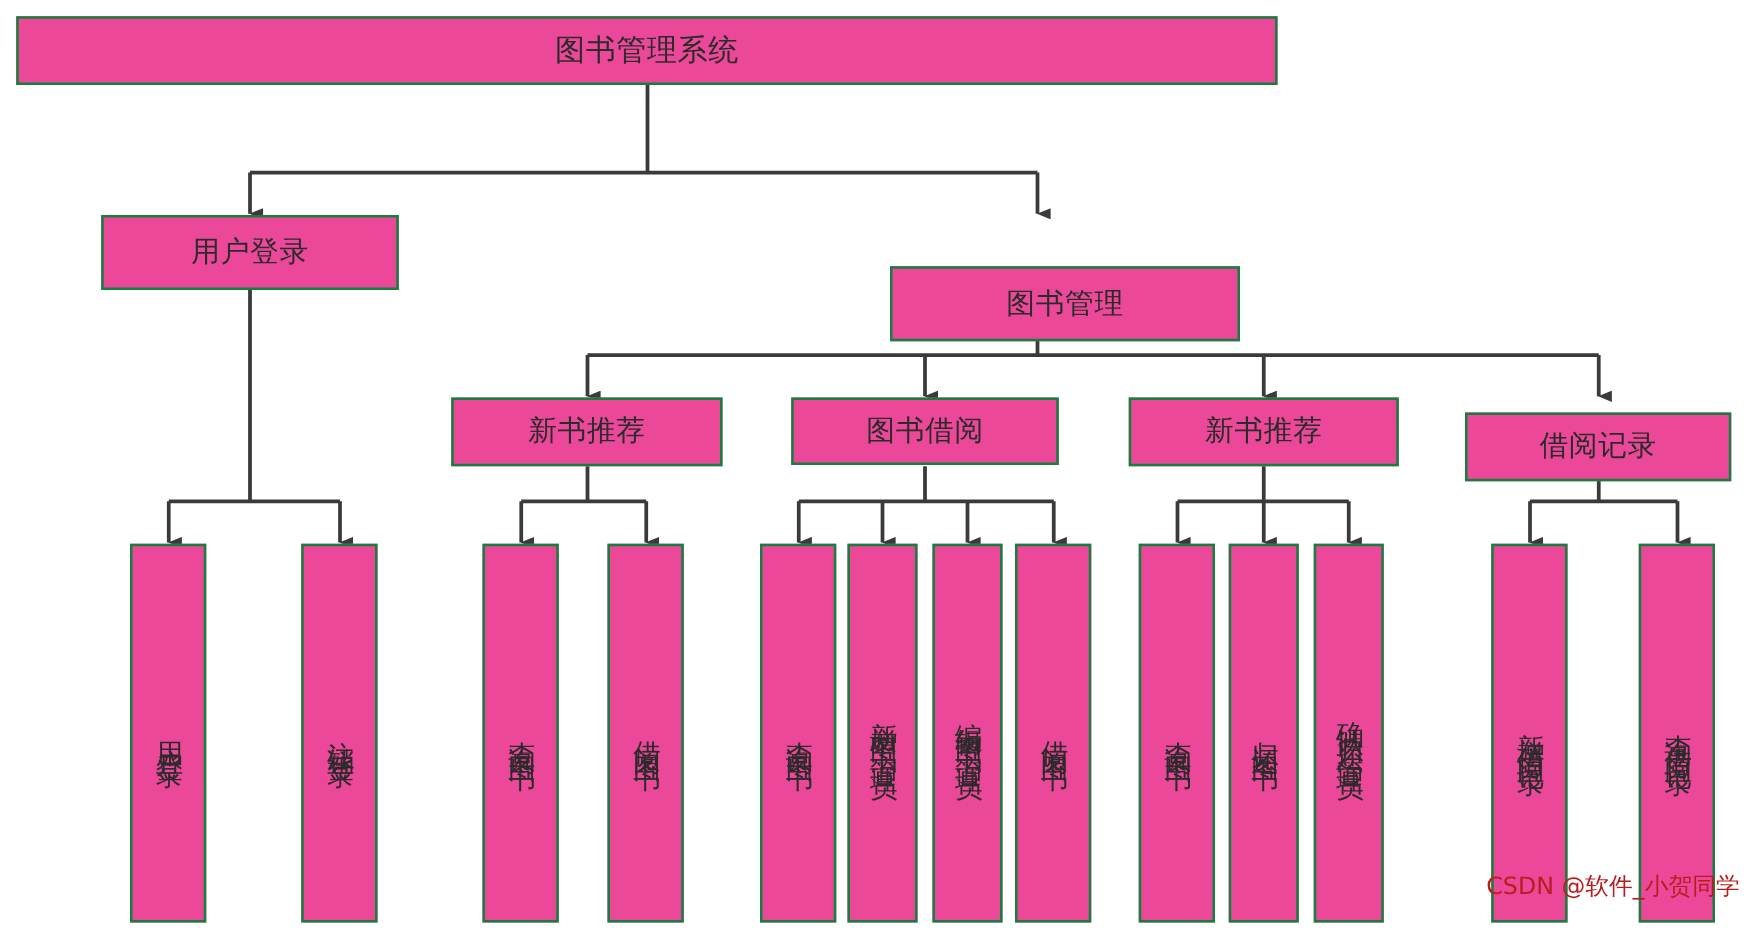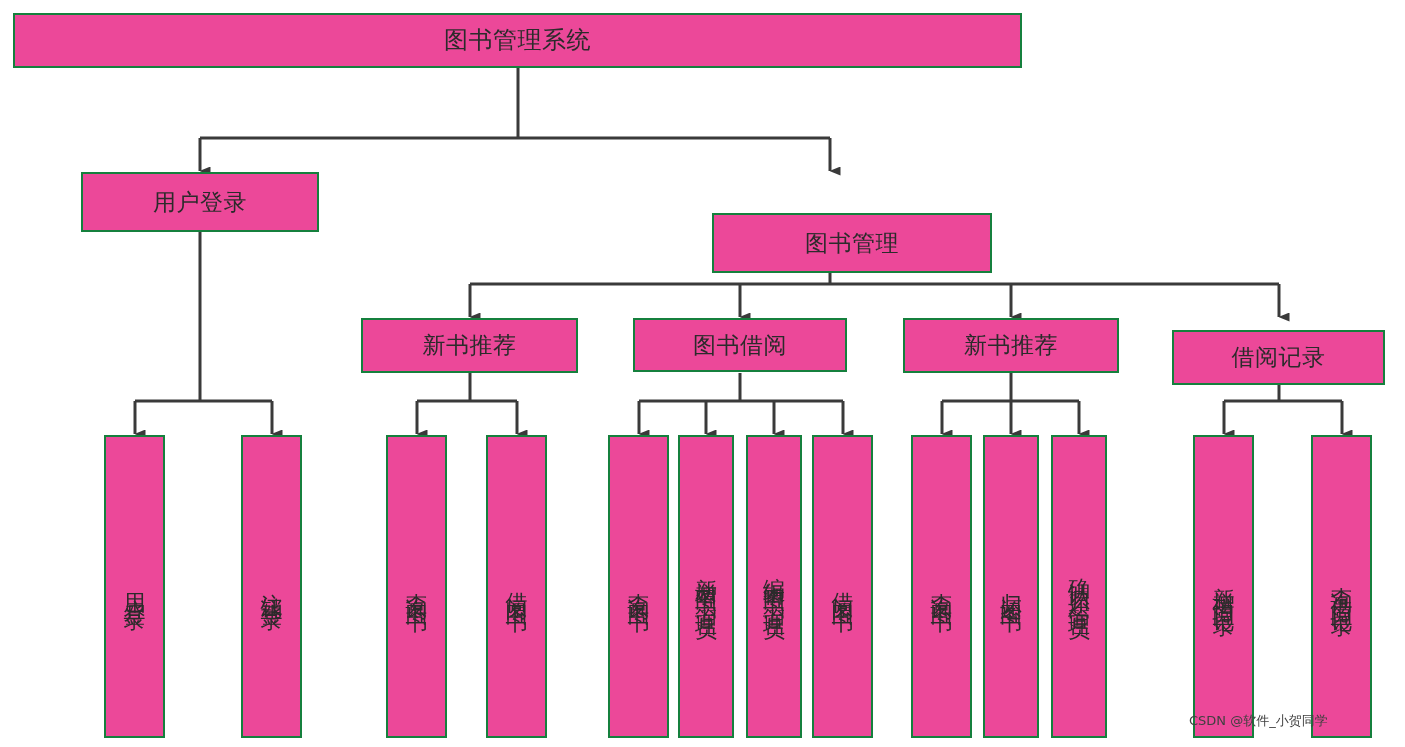--- a/index.html
+++ b/index.html
@@ -59,23 +59,23 @@
     writing-mode: vertical-rl;
     text-orientation: upright;
     font-size: 22px;
     letter-spacing: 6px;
     line-height: 1;
     max-height: 100%;
   }
   .watermark {
     position: absolute;
     left: 1189px;
-    top: 712px;
-    font-size: 13px;
-    color: #404040;
+    top: 696px;
+    font-size: 19px;
+    color: #b91c1c;
     white-space: nowrap;
     z-index: 5;
     font-family: "DejaVu Sans", "Liberation Sans", sans-serif;
   }
 </style>
 </head>
 <body>
 
 <div id="diagram-root">
 

